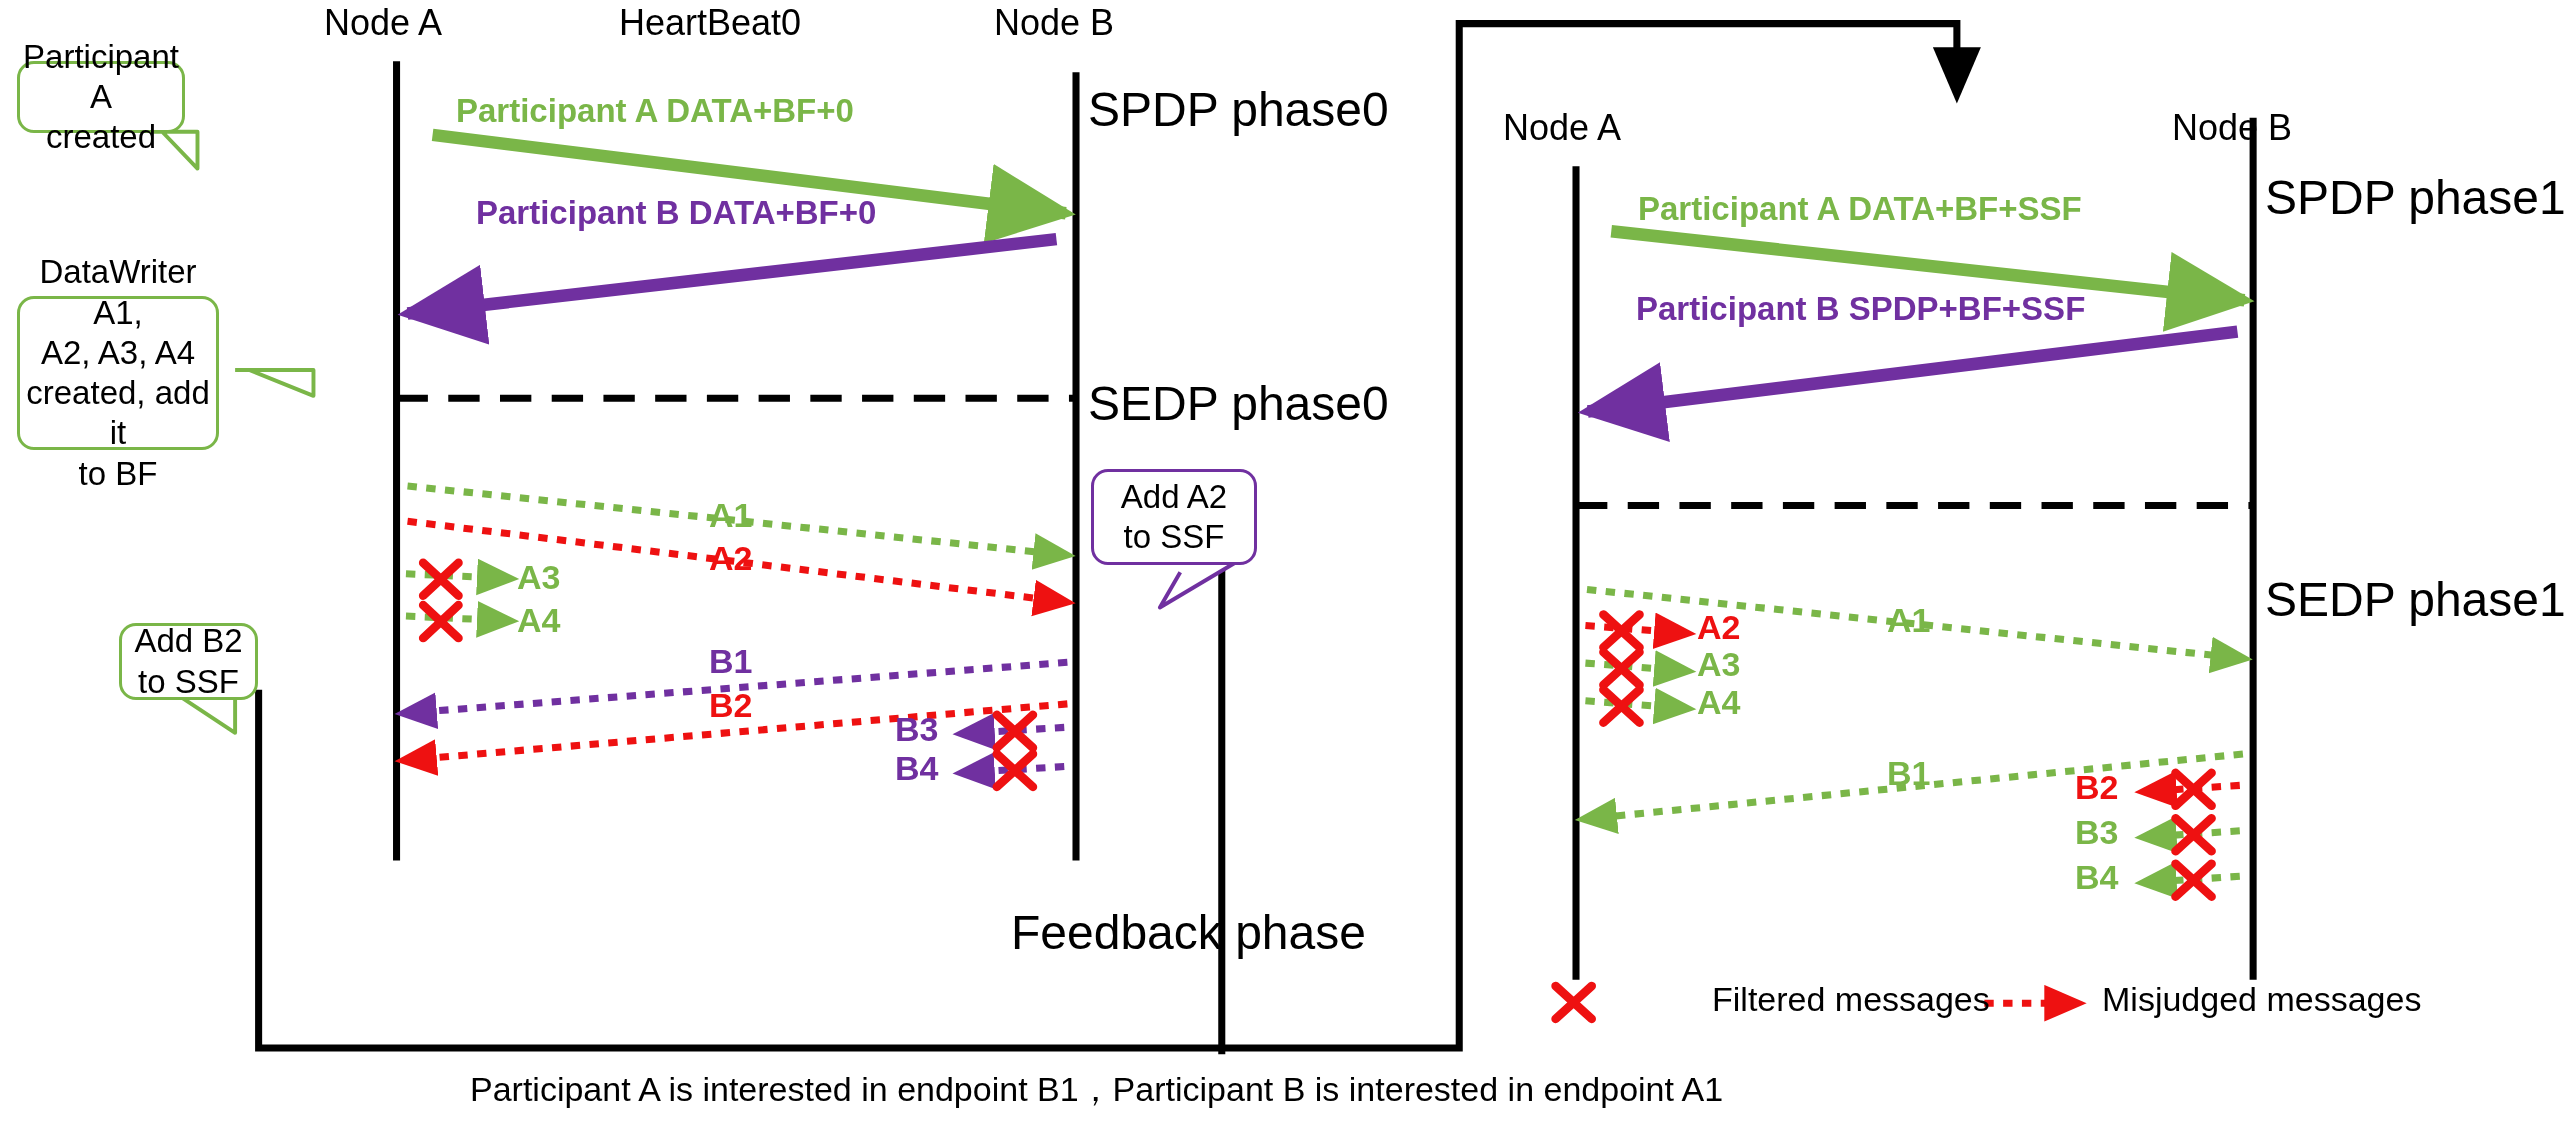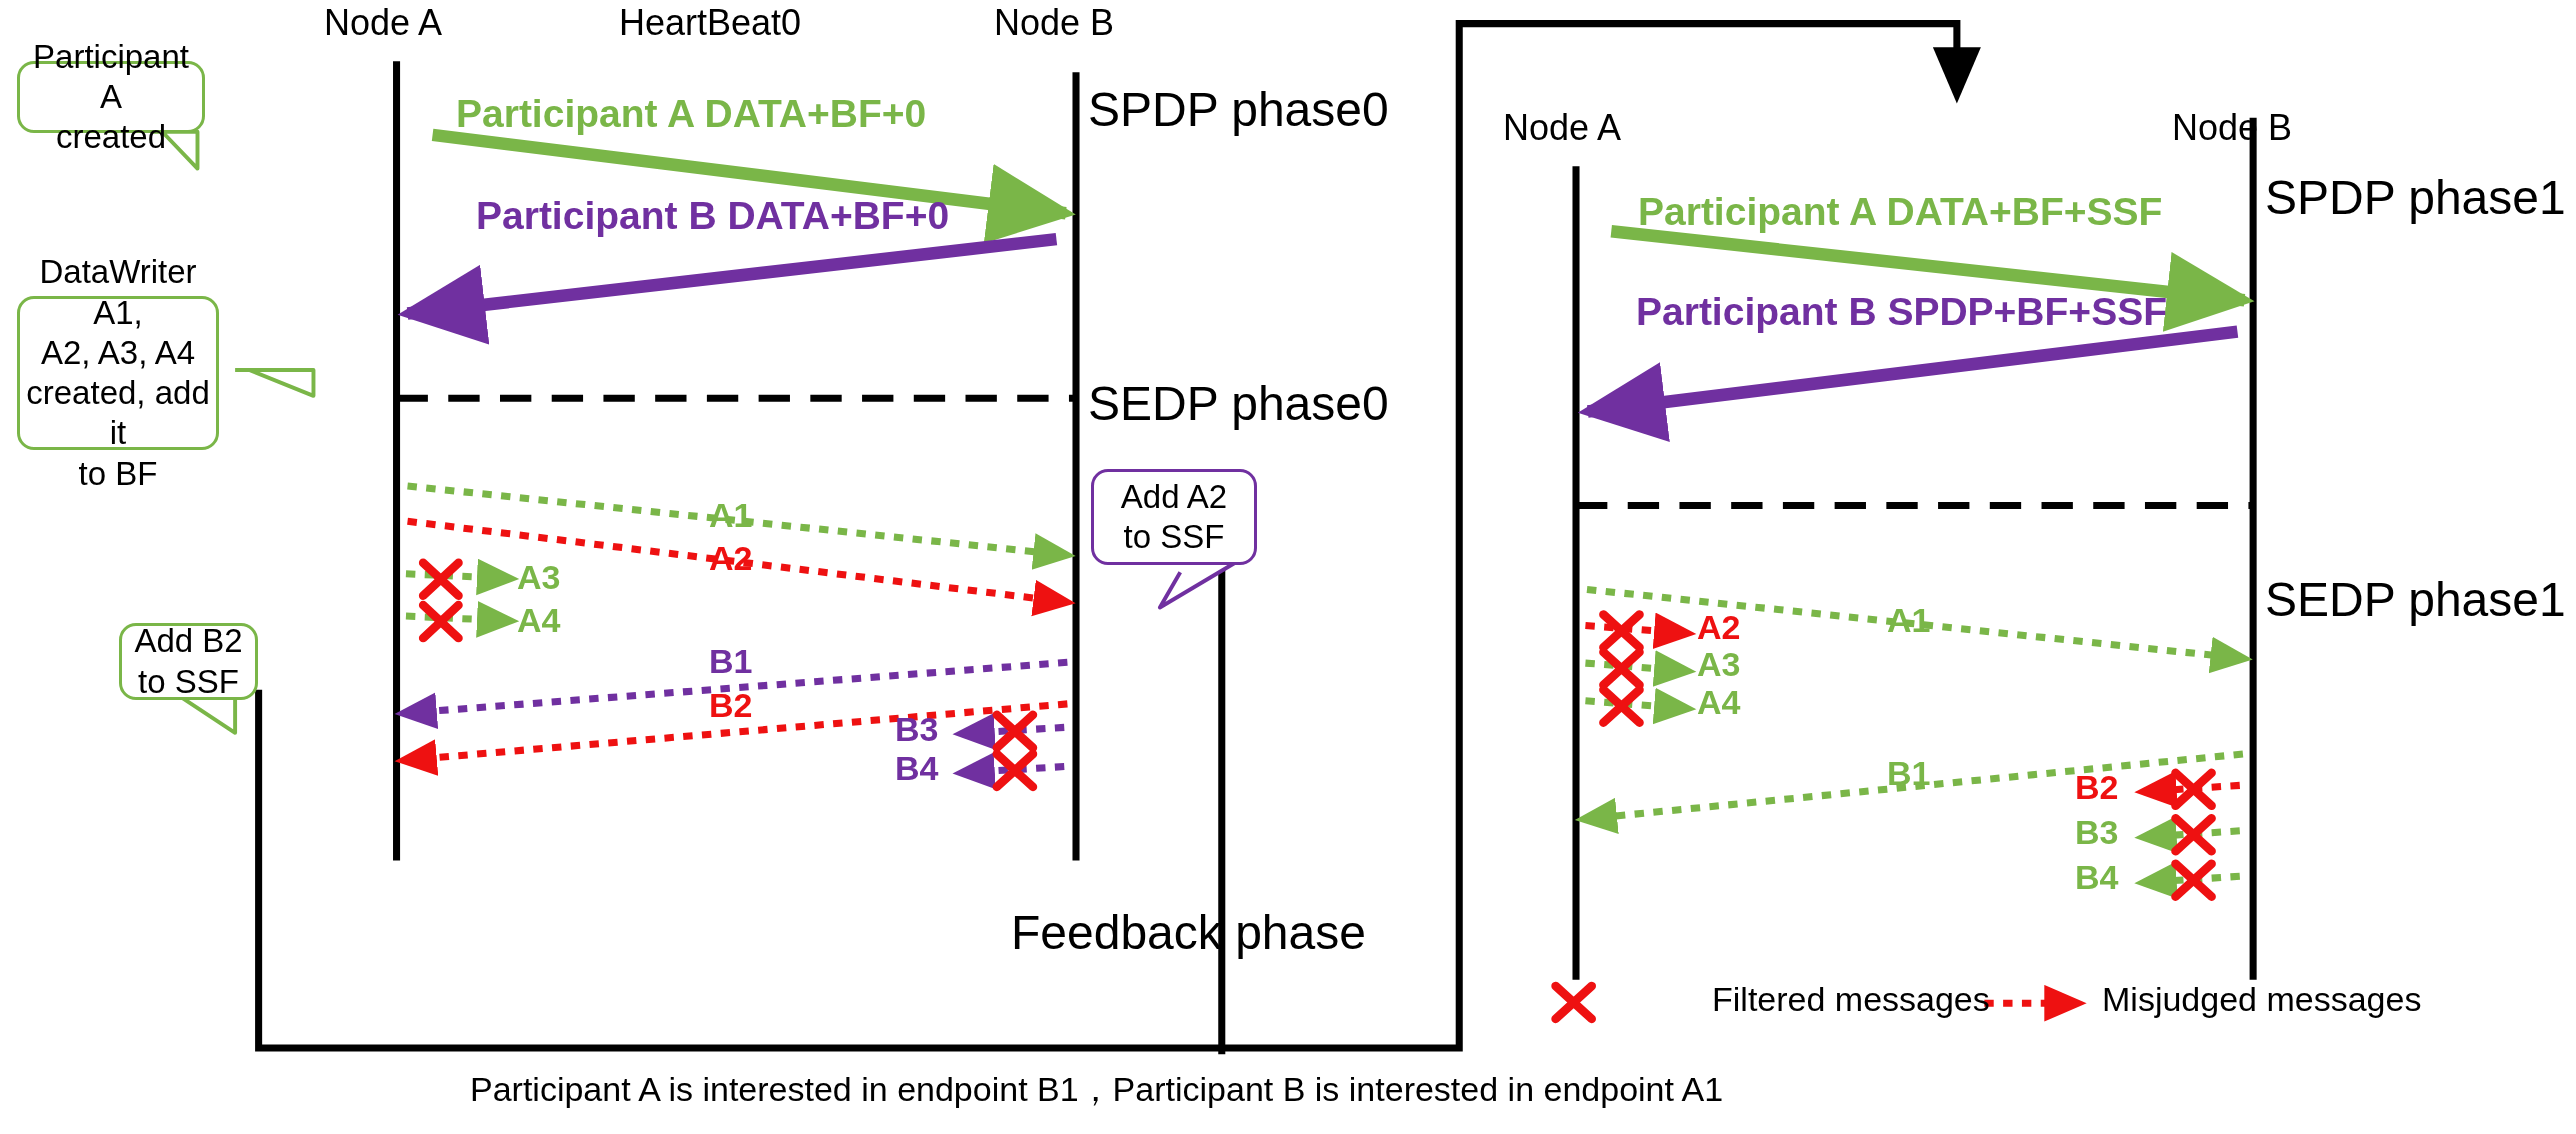--- a/index.html
+++ b/index.html
@@ -2,21 +2,21 @@
 <html style="font-size:12.5px"><head>
 <meta charset="utf-8">
 <style>
   html,body{margin:0;padding:0;background:#ffffff;}
   body{font-family:"Liberation Sans", sans-serif;}
   #stage{position:relative;width:2576px;height:1135px;background:#fff;overflow:hidden;padding-left:32px;}
   .lbl{position:absolute;white-space:nowrap;color:#000;line-height:1;}
   svg.layer{position:absolute;left:0;top:0;width:2576px;height:1135px;overflow:visible;}
   .t-node{font-size:36px;}
   .t-phase{font-size:48px;}
-  .t-msg{font-size:39px;font-weight:600;}
+  .t-msg{font-size:33px;font-weight:600;}
   .t-ep{font-size:34px;font-weight:600;}
   .t-bub{font-size:33px;text-align:center;line-height:1.22;color:#000;}
   .t-cap{font-size:34px;}
   .t-leg{font-size:34px;}
   .bubble{position:absolute;border:3.9px solid #7AB648;border-radius:17px;background:#fff;
           display:flex;align-items:center;justify-content:center;box-sizing:border-box;}
   .bubble.purple{border-color:#7030A0;}
 </style>
 </head>
 <body>
@@ -212,21 +212,21 @@
 
   <div class="lbl t-ep" style="left:709px;top:498px;color:#7AB648;">A1</div>
   <div class="lbl t-ep" style="left:709px;top:541px;color:#EE1111;">A2</div>
   <div class="lbl t-ep" style="left:517px;top:560px;color:#7AB648;">A3</div>
   <div class="lbl t-ep" style="left:517px;top:603px;color:#7AB648;">A4</div>
   <div class="lbl t-ep" style="left:709px;top:644px;color:#7030A0;">B1</div>
   <div class="lbl t-ep" style="left:709px;top:688px;color:#EE1111;">B2</div>
   <div class="lbl t-ep" style="left:895px;top:712px;color:#7030A0;">B3</div>
   <div class="lbl t-ep" style="left:895px;top:751px;color:#7030A0;">B4</div>
 
-  <div class="bubble" style="left:17px;top:61px;width:188px;height:72px;">
+  <div class="bubble" style="left:17px;top:61px;width:168px;height:72px;">
     <div class="t-bub">Participant A<br>created</div>
   </div>
   <div class="bubble" style="left:17px;top:296px;width:202px;height:154px;">
     <div class="t-bub">DataWriter A1,<br>A2, A3, A4<br>created, add it<br>to BF</div>
   </div>
   <div class="bubble" style="left:119px;top:623px;width:139px;height:77px;">
     <div class="t-bub">Add  B2<br>to SSF</div>
   </div>
   <div class="bubble purple" style="left:1091px;top:469px;width:166px;height:96px;">
     <div class="t-bub">Add  A2<br>to SSF</div>

